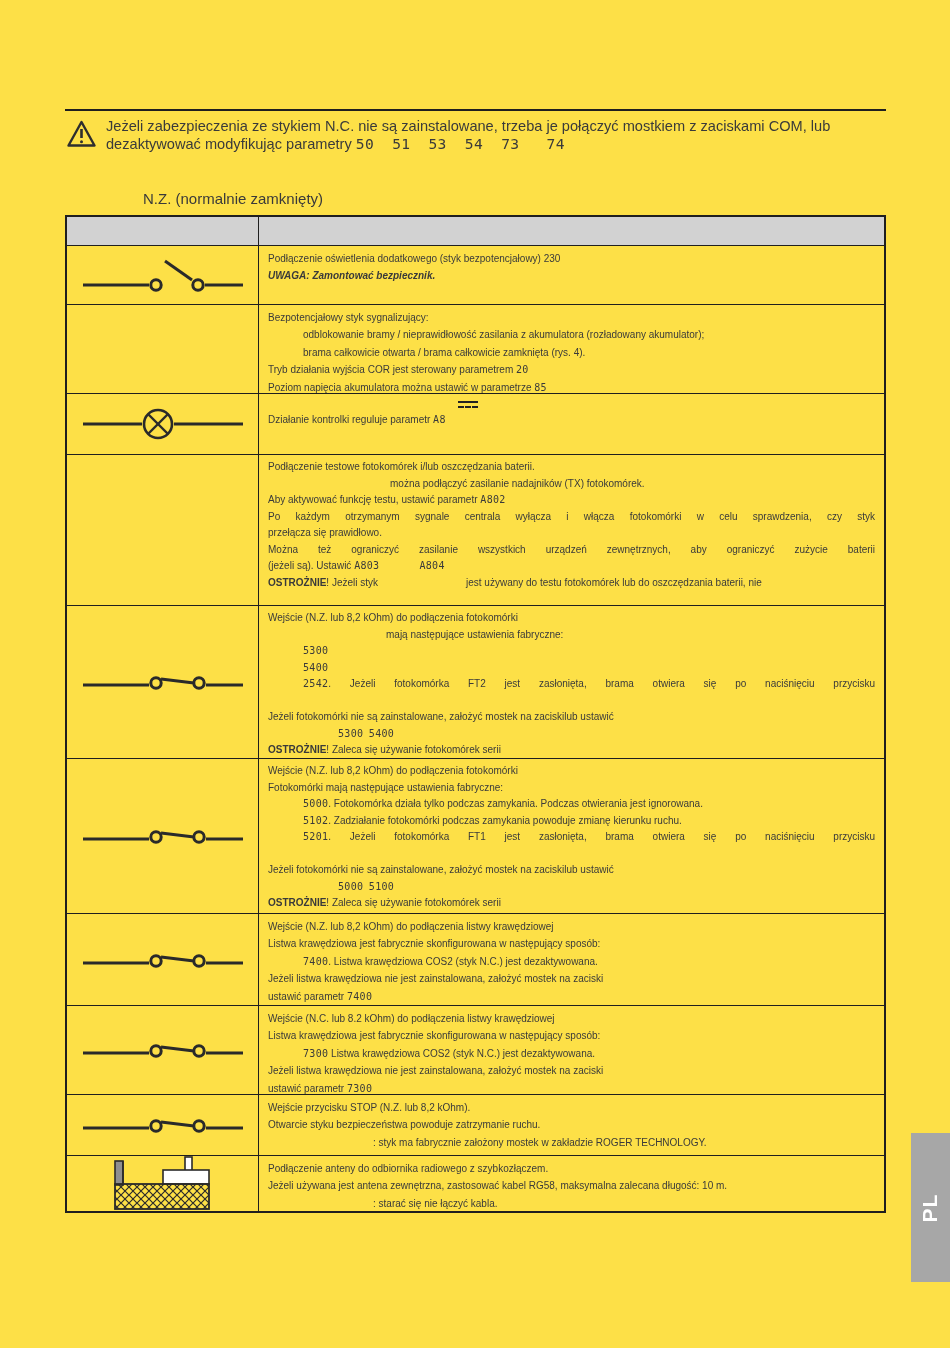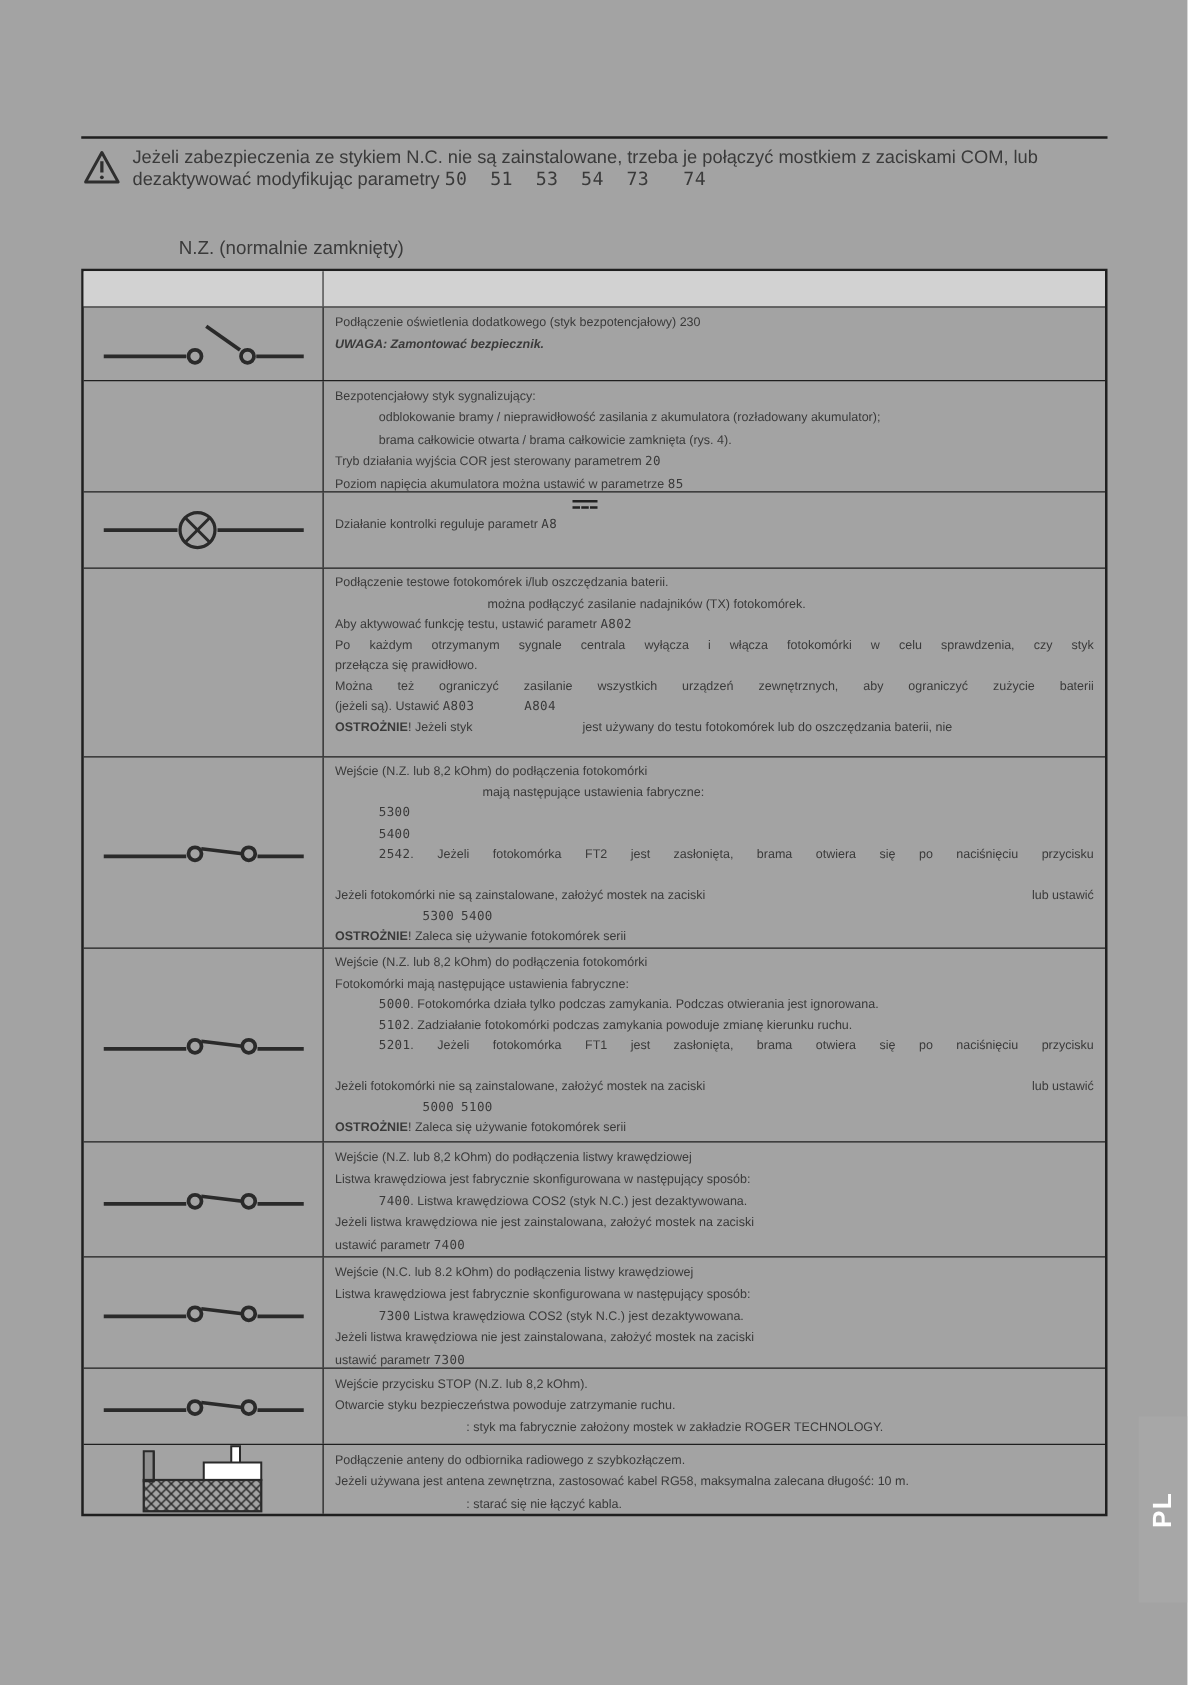--- a/index.html
+++ b/index.html
@@ -1,18 +1,18 @@
 <!DOCTYPE html>
 <html><head>
 <meta charset="utf-8">
 <style>
   * { margin:0; padding:0; box-sizing:border-box; }
   html,body { background:#ffffff; }
   .page {
-    position:relative; width:950px; height:1348px; background:#a3a3a3;
+    position:relative; width:950px; height:1348px; background:#fde047;
     font-family:"Liberation Sans","DejaVu Sans",sans-serif; color:#2e2e2e;
     overflow:hidden;
   }
   .top-rule { position:absolute; left:65px; top:109px; width:821px; height:2px; background:#1f1f1f; }
 
   
   .warning { position:absolute; left:66px; top:117px; width:820px; display:flex; gap:9px; }
   .warning .txt { font-size:14.6px; line-height:18px; color:#3a3a3a; }
   .warn-tri { flex:0 0 auto; margin-top:2px; }
 
@@ -35,21 +35,21 @@
   .dense .cell-txt { line-height:16.5px; }
 
   .line { min-height:1em; }
   .blank { height:16.5px; }
   .indent1 { padding-left:35px; }
   .indent2 { padding-left:70px; }
   .indent-tx { padding-left:122px; }
   .indent-set { padding-left:118px; }
   .indent-colon { padding-left:105px; }
   .just { text-align:justify; text-align-last:justify; }
-  .split { display:flex; justify-content:space-between; }
+  .split { display:flex; }
   .b { font-weight:bold; }
   .bi { font-weight:bold; font-style:italic; }
   .seg { font-family:"DejaVu Sans Mono",monospace; white-space:pre; letter-spacing:0.3px; }
   .gap40 { display:inline-block; width:40px; }
   .gap90 { display:inline-block; width:88px; }
 
   
   .dc-symbol { display:inline-block; width:20px; height:9px; margin-left:190px;
                border-top:2.5px solid #222; position:relative; }
   .dc-symbol::after { content:""; position:absolute; left:0; right:0; top:2.5px;

